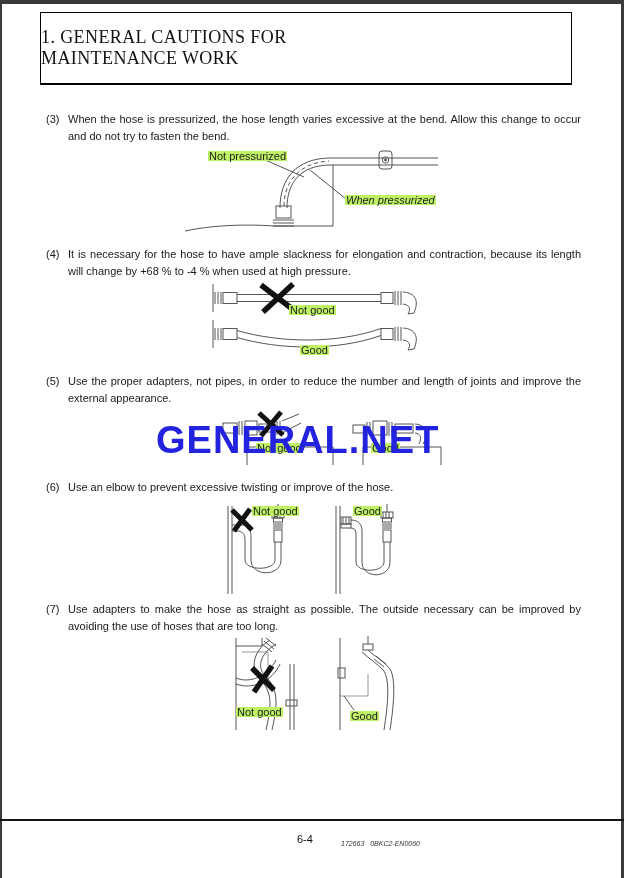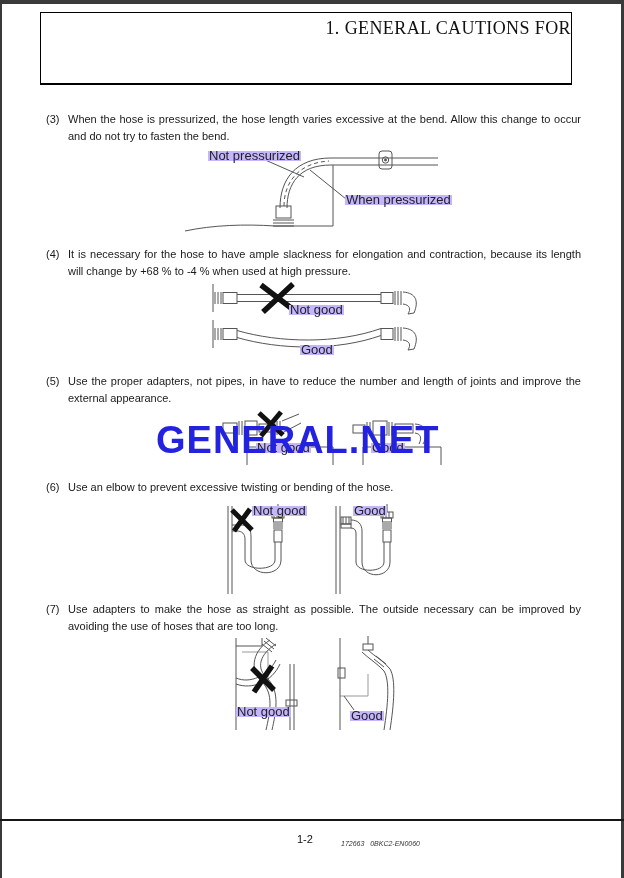--- a/index.html
+++ b/index.html
@@ -4,50 +4,51 @@
 <style>
   html,body{margin:0;padding:0;background:#ffffff;}
   .page{position:relative;width:624px;height:878px;background:#fff;overflow:hidden;
         font-family:"Liberation Sans",sans-serif;color:#1a1a1a;}
   .edge-top{position:absolute;top:0;left:0;right:0;height:4px;background:#3a3a3a;}
   .edge-left{position:absolute;top:0;left:0;bottom:0;width:2px;background:#3a3a3a;}
   .edge-right{position:absolute;top:0;right:0;bottom:0;width:3px;background:#3a3a3a;}
 
   .header-box{position:absolute;left:40px;top:12px;width:532px;height:73px;
       border:1px solid #000;border-bottom-width:2px;box-sizing:border-box;
-      text-align:right;font-family:"Liberation Serif",serif;font-size:18px;
-      letter-spacing:.4px;color:#111;padding-top:5px;line-height:21px;}
+      text-align:left;font-family:"Liberation Serif",serif;font-size:18px;
+      letter-spacing:.4px;color:#111;padding-top:14px;line-height:21px;}
 
   .item{position:absolute;left:46px;width:535px;display:flex;font-size:11px;line-height:17px;}
   .item .num{flex:0 0 22px;}
   .item .txt{flex:1;text-align:justify;}
 
   .fig{position:absolute;}
   .fig svg{position:absolute;left:0;top:0;}
-  .lbl{position:absolute;font-size:13px;line-height:10px;color:#222;white-space:nowrap;
-       background:#c4b5fd;padding:0 1px;}
+  .lbl{position:absolute;font-size:11px;line-height:10px;color:#222;white-space:nowrap;
+       background:#bef264;padding:0 1px;}
 
   .watermark{position:absolute;left:156px;top:419px;font-size:38px;font-weight:bold;
        letter-spacing:1px;z-index:5;font-family:"Liberation Sans",sans-serif;}
 
   .footer-line{position:absolute;left:0;right:0;top:819px;height:2px;background:#161616;}
   .pageno{position:absolute;left:297px;top:833px;font-size:11px;color:#111;}
   .doccode{position:absolute;left:341px;top:840px;font-size:7px;font-style:italic;
        color:#333;white-space:pre;}
 </style>
 </head>
 <body>
 
 <div class="page">
   <div class="edge-top"></div>
   <div class="edge-left"></div>
   <div class="edge-right"></div>
 
   <div class="header-box">
     <div>1. GENERAL CAUTIONS FOR</div>
+    <div>MAINTENANCE WORK</div>
   </div>
 
   <div class="item" style="top:111px;">
     <span class="num">(3)</span>
     <span class="txt">When the hose is pressurized, the hose length varies excessive at the bend. Allow this change to occur and do not try to fasten the bend.</span>
   </div>
 
   <div class="fig" style="left:183px;top:146px;width:255px;height:92px;">
     <svg width="255" height="92" viewBox="0 0 255 92">
       <g fill="none" stroke="#555" stroke-width="1">
@@ -60,21 +61,21 @@
         <path d="M97,62 C97,34 112,12 148,12"></path>
         <path d="M104,62 C104,38 116,19 148,19"></path>
         <path d="M101,60 C101,38 114,17 146,15" stroke-dasharray="4,3"></path>
         <rect x="93" y="60" width="15" height="12"></rect>
         <path d="M90,74 H111 M90,77 H111 M90,80 H111"></path>
         <path d="M80,13 L121,31"></path>
         <path d="M127,24 L163,53"></path>
       </g>
     </svg>
     <span class="lbl" style="left:25px;top:5px;">Not pressurized</span>
-    <span class="lbl" style="left:162px;top:49px;">When pressurized</span>
+    <span class="lbl" style="left:162px;top:49px;font-style:italic;">When pressurized</span>
   </div>
 
   <div class="item" style="top:246px;">
     <span class="num">(4)</span>
     <span class="txt">It is necessary for the hose to have ample slackness for elongation and contraction, because its length will change by +68 % to -4 % when used at high pressure.</span>
   </div>
 
   <div class="fig" style="left:205px;top:282px;width:215px;height:80px;">
     <svg width="215" height="80" viewBox="0 0 215 80">
       <g fill="none" stroke="#555" stroke-width="1">
@@ -101,21 +102,21 @@
       <g stroke="#111" stroke-width="5.5">
         <path d="M56,3 L90,29 M88,2 L58,30" fill="none"></path>
       </g>
     </svg>
     <span class="lbl" style="left:84px;top:23px;">Not good</span>
     <span class="lbl" style="left:95px;top:63px;">Good</span>
   </div>
 
   <div class="item" style="top:373px;">
     <span class="num">(5)</span>
-    <span class="txt">Use the proper adapters, not pipes, in have to reduce the number and length of joints and improve the external appearance.</span>
+    <span class="txt">Use the proper adapters, not pipes, in order to reduce the number and length of joints and improve the external appearance.</span>
   </div>
 
   <div class="fig" style="left:183px;top:407px;width:278px;height:58px;">
     <svg width="278" height="58" viewBox="0 0 278 58">
       <g fill="none" stroke="#555" stroke-width="1">
         <rect x="40" y="16" width="14" height="10"></rect>
         <path d="M56,14 V28 M59,14 V28"></path>
         <rect x="62" y="14" width="12" height="14"></rect>
         <rect x="76" y="17" width="16" height="8"></rect>
         <path d="M94,14 V28 M97,14 V28"></path>
@@ -135,21 +136,21 @@
       </g>
     </svg>
     <span class="lbl" style="left:73px;top:36px;">Not good</span>
     <span class="lbl" style="left:188px;top:36px;">Good</span>
   </div>
 
   <div class="watermark" style="color: rgb(35, 35, 223);">GENERAL.NET</div>
 
   <div class="item" style="top:479px;">
     <span class="num">(6)</span>
-    <span class="txt">Use an elbow to prevent excessive twisting or bending of the hose.</span>
+    <span class="txt">Use an elbow to prevent excessive twisting or improve of the hose.</span>
   </div>
 
   <div class="fig" style="left:222px;top:504px;width:180px;height:92px;">
     <svg width="180" height="92" viewBox="0 0 180 92">
       <g fill="none" stroke="#555" stroke-width="1">
         <path d="M6,2 V90 M10,2 V90"></path>
         <path d="M10,21 H21 C27,21 29,26 29,33 L29,56 C29,73 59,73 59,56 L59,38"></path>
         <path d="M10,27 H15 C20,27 23,30 23,35 L23,56 C23,67 53,67 53,56 L53,38"></path>
         <path d="M56,0 V8"></path>
         <rect x="50" y="8" width="12" height="6"></rect>
@@ -209,15 +210,15 @@
       </g>
       <g stroke="#111" stroke-width="5.5">
         <path d="M24,34 L46,56 M44,32 L26,58" fill="none"></path>
       </g>
     </svg>
     <span class="lbl" style="left:8px;top:73px;">Not good</span>
     <span class="lbl" style="left:122px;top:77px;">Good</span>
   </div>
 
   <div class="footer-line"></div>
-  <div class="pageno">1-2</div>
+  <div class="pageno">6-4</div>
   <div class="doccode">172663   0BKC2-EN0060</div>
 </div>
 
 </body></html>

